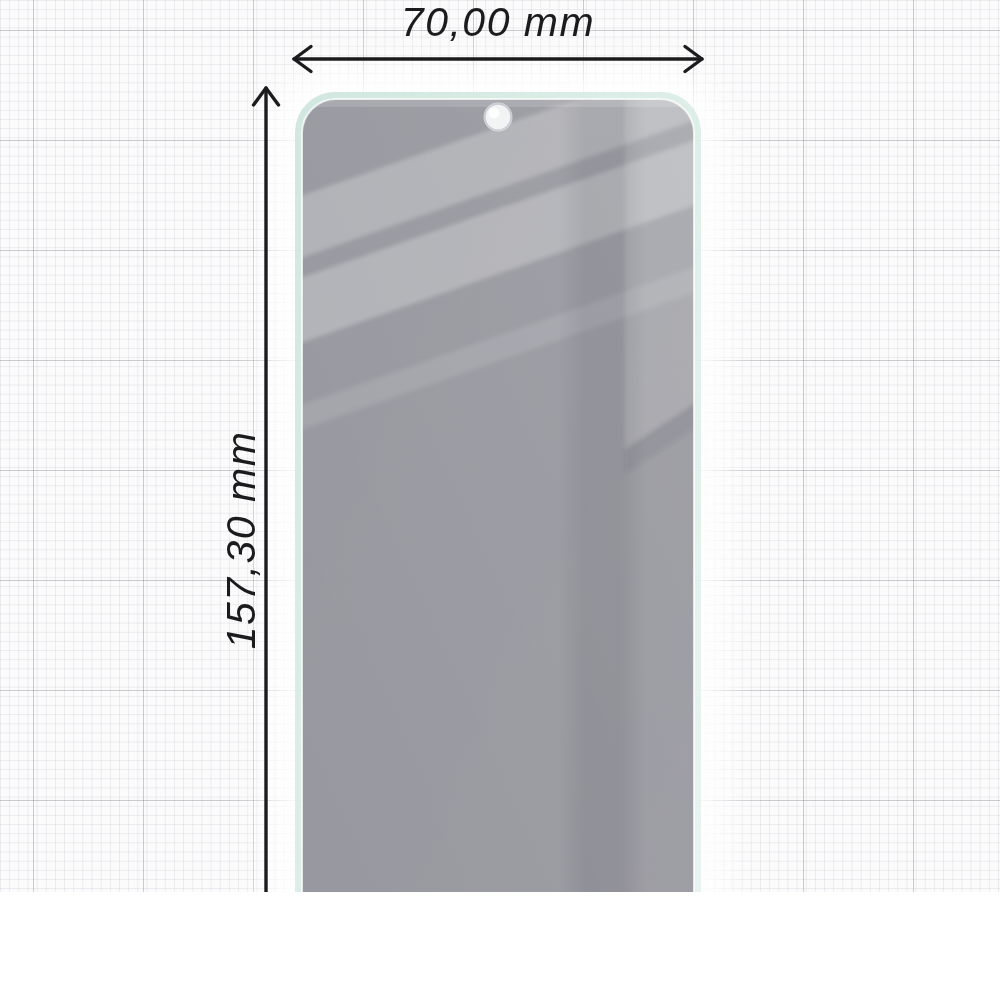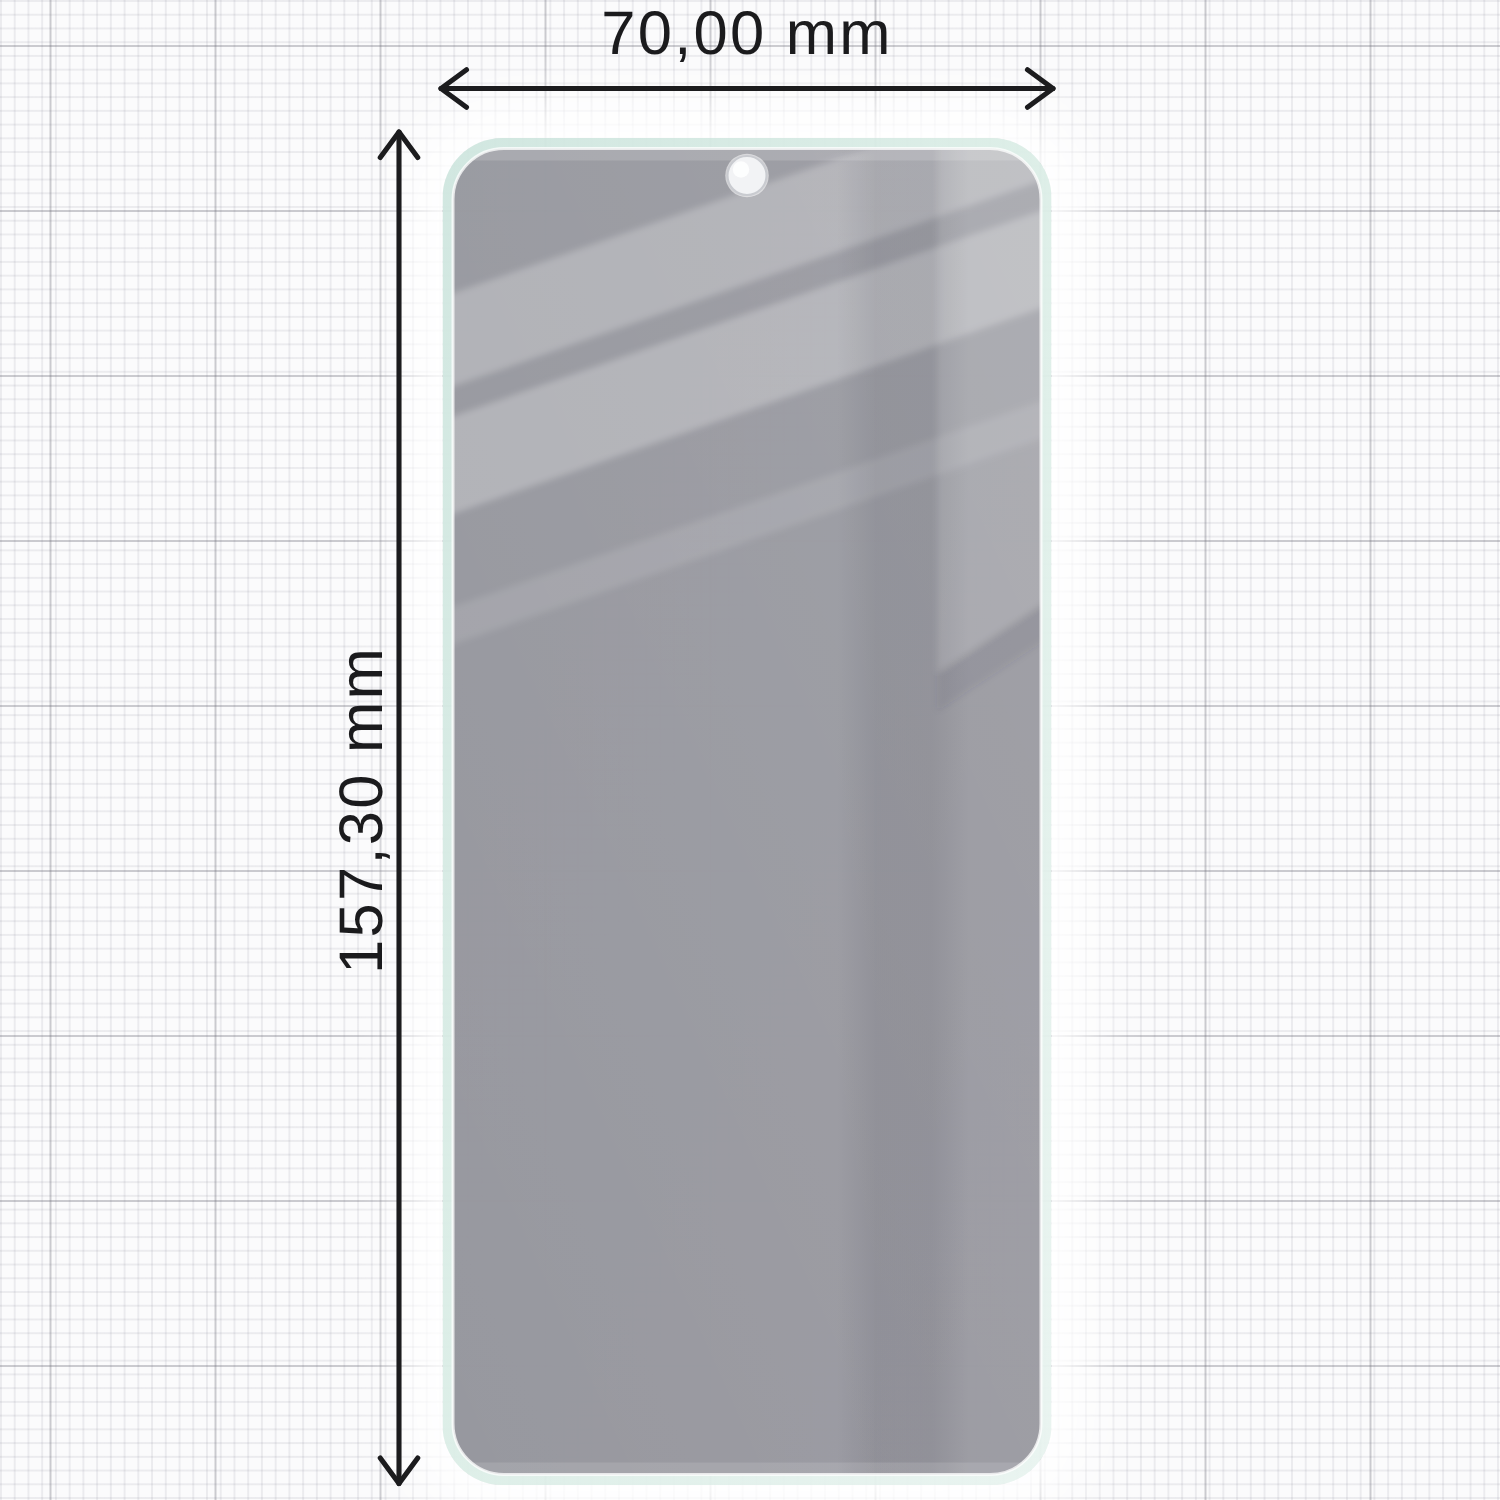--- a/index.html
+++ b/index.html
@@ -1,28 +1,29 @@
 <!DOCTYPE html>
 <html><head>
 <meta charset="utf-8">
 <style>
   html,body{margin:0;padding:0;}
   .canvas{
     position:relative;
-    width:1000px;height:1000px;
+    width:1000px;height:892px;
     overflow:hidden;
     background-color:#fbfbfc;
     background-image:
       linear-gradient(to right, rgba(100,100,112,0.32) 1px, transparent 1px),
       linear-gradient(to bottom, rgba(100,100,112,0.32) 1px, transparent 1px),
       linear-gradient(to right, rgba(130,130,148,0.13) 1px, transparent 1px),
       linear-gradient(to bottom, rgba(130,130,148,0.13) 1px, transparent 1px);
     background-size:110px 110px, 110px 110px, 9.167px 9.167px, 9.167px 9.167px;
     background-position:33px 0, 0 30px, 0 0, 0 0;
     font-family:"Liberation Sans","DejaVu Sans",sans-serif;
+    font-style:italic;
   }
   .dim-label{
     position:absolute;
     color:#1b1b1d;
     font-size:41px;
     font-weight:500;
     letter-spacing:1.5px;
     white-space:nowrap;
   }
   .width-label{

